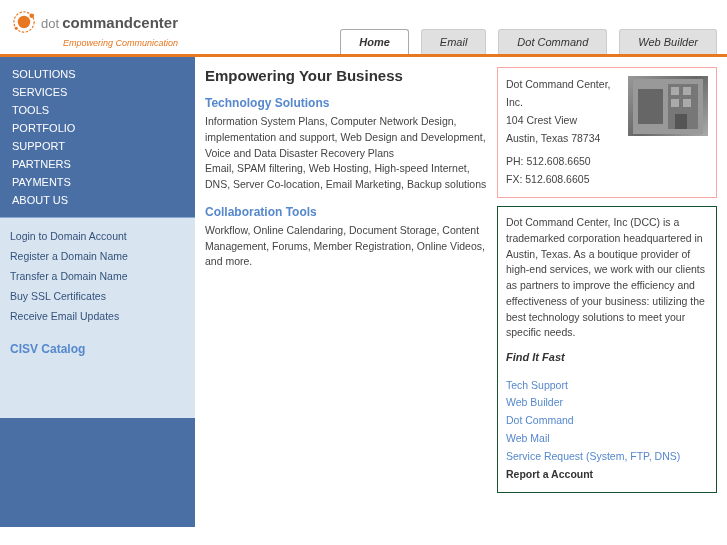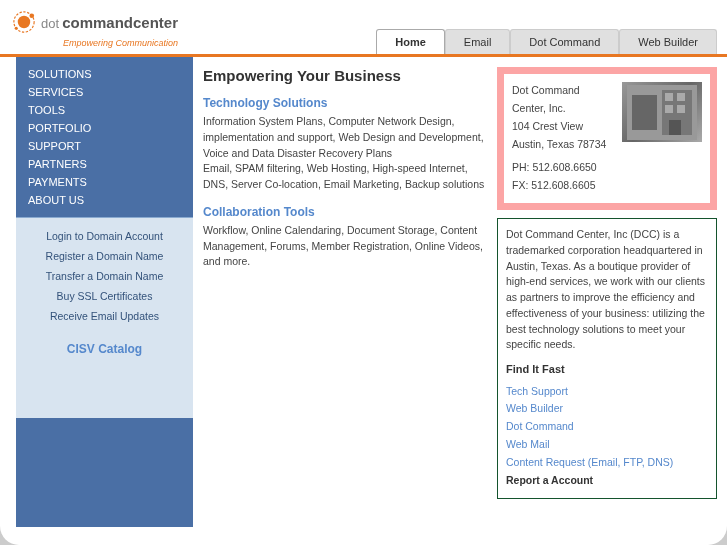--- a/index.html
+++ b/index.html
@@ -3,21 +3,20 @@
   <meta charset="utf-8">
   <style>
     * { margin: 0; padding: 0; box-sizing: border-box; }
     body { font-family: Arial, Helvetica, sans-serif; font-size: 11px; background: #ccc; }
 
     #wrapper {
       width: 727px;
       min-height: 545px;
       background: #fff;
       margin: 0 auto;
-      border-radius: 19px;
     }
 
     
     #header {
       background: #fff;
       padding: 8px 10px 0 10px;
       display: flex;
       align-items: flex-end;
       border-bottom: 3px solid #e87722;
       position: relative;
@@ -39,22 +38,23 @@
       font-size: 9px;
       color: #e87722;
       text-align: right;
       font-style: italic;
       margin-top: 2px;
     }
 
     #nav-tabs {
       display: flex;
       align-items: flex-end;
-      gap: 0;
+      gap: 12px;
       margin-left: auto;
+      font-style: italic;
     }
 
     .nav-tab {
       padding: 6px 18px;
       font-size: 11px;
       color: #333;
       background: #e0e0e0;
       border: 1px solid #ccc;
       border-bottom: none;
       cursor: pointer;
@@ -67,46 +67,44 @@
       font-weight: bold;
     }
 
     
     #main {
       display: flex;
     }
 
     
     #sidebar {
-      width: 177px;
+      width: 195px;
       min-height: 470px;
       background: #4a6fa5;
       flex-shrink: 0;
-      margin-left: 16px;
     }
 
     #sidebar-top {
       background: #4a6fa5;
       padding: 8px 10px;
     }
 
     .sidebar-menu-item {
       color: #fff;
       font-size: 11px;
       padding: 3px 2px;
       cursor: pointer;
       display: block;
       text-decoration: none;
     }
 
     #sidebar-bottom {
       background: #d8e4f0;
-      padding: 8px 18px;
+      padding: 8px 10px;
       min-height: 200px;
-      text-align: center;
     }
 
     .sidebar-link {
       color: #33527a;
       font-size: 10.5px;
       display: block;
       padding: 4px 0;
       cursor: pointer;
       text-decoration: none;
     }
@@ -156,21 +154,21 @@
       font-size: 10.5px;
       color: #444;
       line-height: 1.5;
     }
 
     
     .address-block {
       font-size: 10.5px;
       color: #444;
       line-height: 1.7;
-      border: 7px solid #fca5a5;
+      border: 1px solid #fca5a5;
       padding: 8px;
       background: #fff;
       margin-bottom: 8px;
     }
 
     .company-photo {
       width: 80px;
       height: 60px;
       background: #888;
       float: right;
@@ -196,21 +194,22 @@
       border: 1px solid #14532d;
       padding: 8px;
       background: #fff;
     }
 
     .find-it-fast-heading {
       font-size: 11px;
       font-weight: bold;
       color: #333;
       margin-top: 8px;
-      margin-bottom: 5px;
+      margin-bottom: 11px;
+      font-style: italic;
     }
 
     .quick-link {
       color: #5588cc;
       font-size: 10.5px;
       display: block;
       cursor: pointer;
       text-decoration: none;
       line-height: 1.7;
     }
@@ -325,20 +324,20 @@
           <div style="clear:both;"></div>
         </div>
 
         <div class="about-block">
           <div>Dot Command Center, Inc (DCC) is a trademarked corporation headquartered in Austin, Texas. As a boutique provider of high-end services, we work with our clients as partners to improve the efficiency and effectiveness of your business: utilizing the best technology solutions to meet your specific needs.</div>
           <div class="find-it-fast-heading">Find It Fast</div>
           <a class="quick-link">Tech Support</a>
           <a class="quick-link">Web Builder</a>
           <a class="quick-link">Dot Command</a>
           <a class="quick-link">Web Mail</a>
-          <a class="quick-link">Content Request (Email, FTP, DNS)</a>
+          <a class="quick-link">Service Request (System, FTP, DNS)</a>
           <a class="quick-link bold">Report a Account</a>
         </div>
       </div>
 
     </div>
   </div>
 </div>
 
 </body></html>

